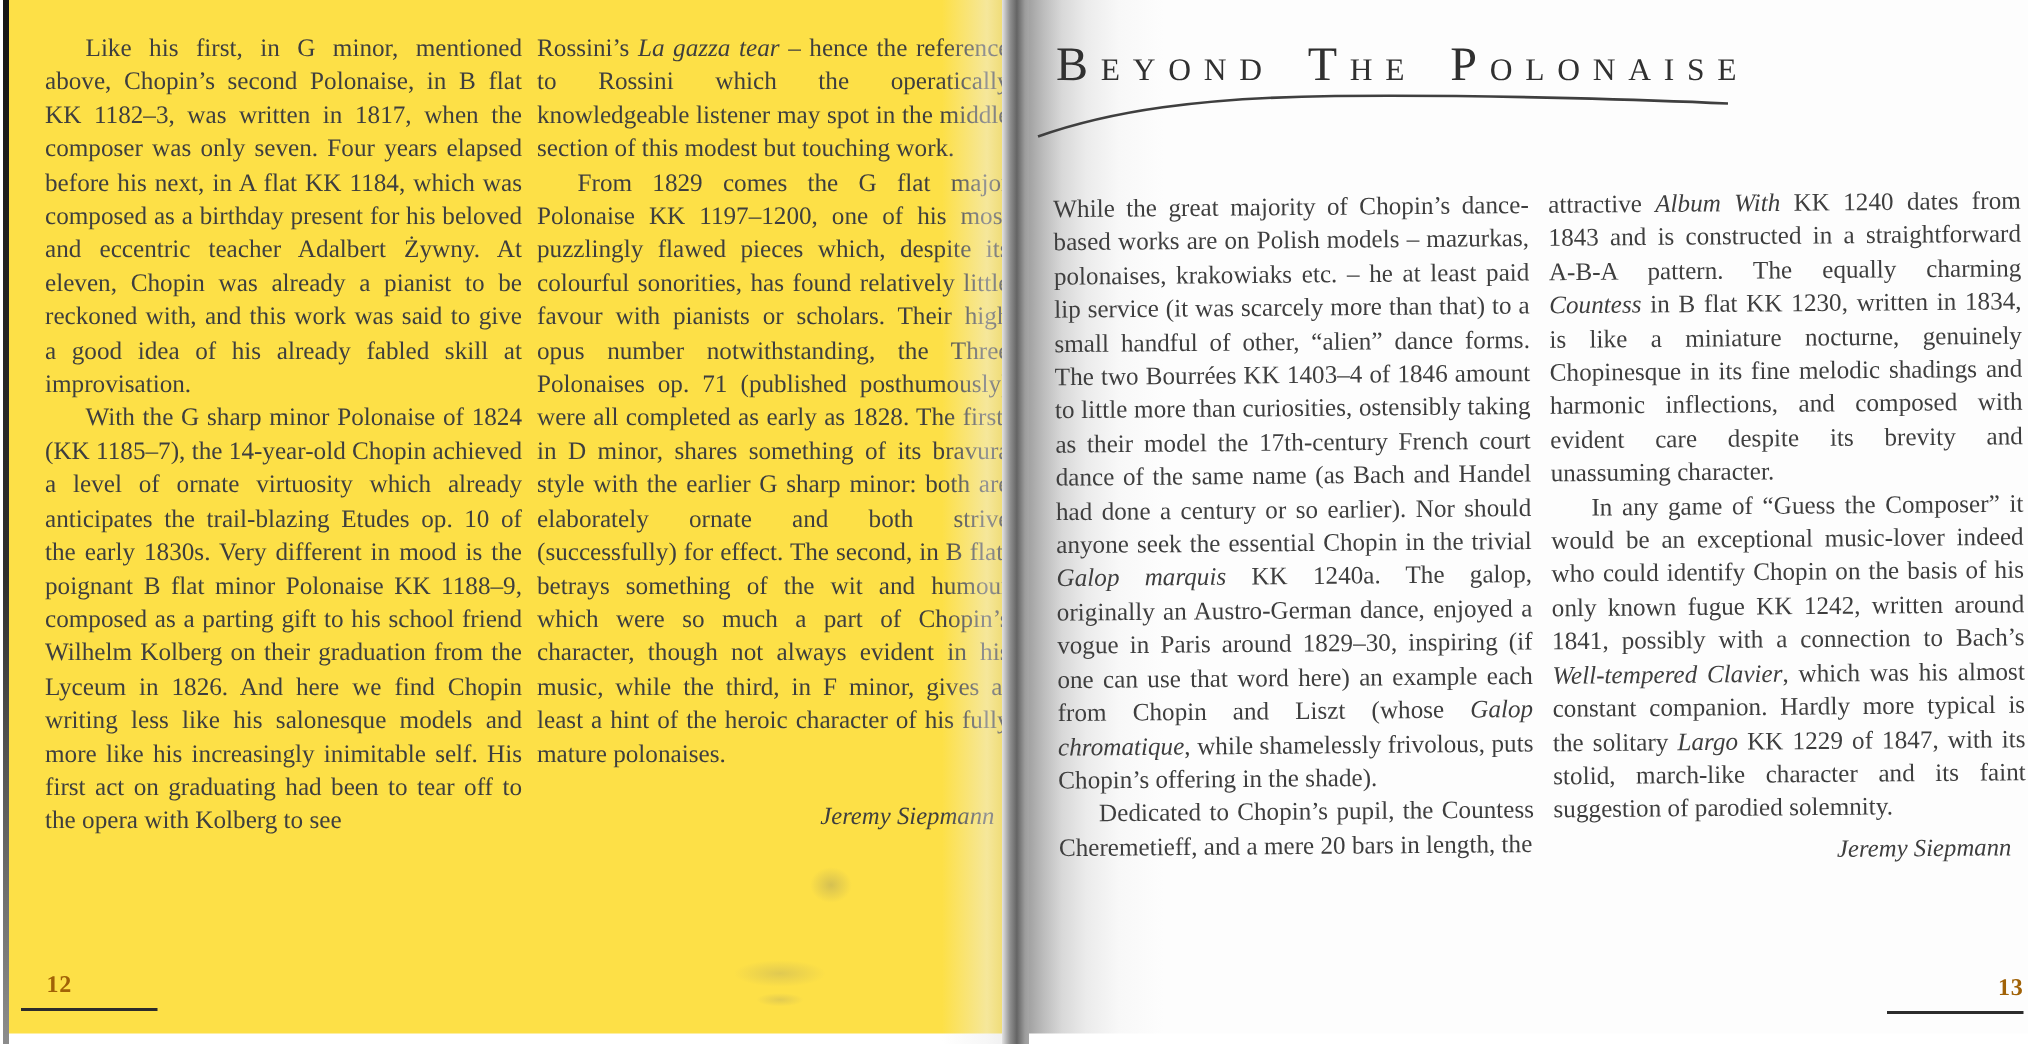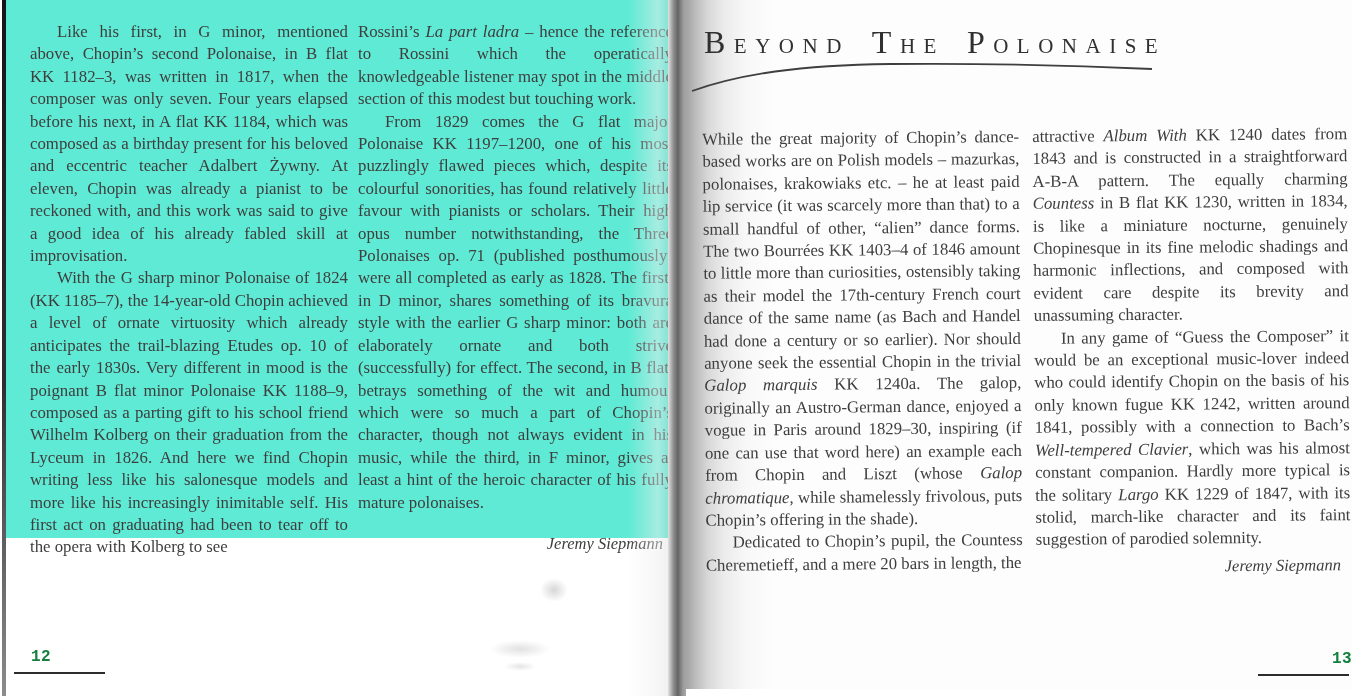--- a/index.html
+++ b/index.html
@@ -7,22 +7,22 @@
     width:1352px;height:696px;position:relative;overflow:hidden;
     background:#ffffff;
     font-family:"Liberation Serif", serif;
   }
   
   .spine-edge{
     position:absolute;left:2px;top:0;width:4px;height:696px;
     background:linear-gradient(to bottom,#161616,#2e2e2e 55%,#6e6e6e 85%,#8c8c8c);
   }
   .page-left{
-    position:absolute;left:6px;top:0;width:662px;height:538px;
-    background:#5eead4;
+    position:absolute;left:6px;top:0;width:662px;height:689px;
+    background:#fde047;
   }
   .gutter{
     position:absolute;left:668px;top:0;width:18px;height:696px;
     background:linear-gradient(to right,#e3e3e3,#8f8f8f 30%,#646464 55%,#9c9c9c 85%,#a6a6a6);
   }
   .page-right{
     position:absolute;left:686px;top:0;width:666px;height:689px;
     background:linear-gradient(to right,#a2a2a2 0,#bdbdbd 10px,#d8d8d8 22px,#ebebeb 38px,#f8f8f8 60px,#fdfdfd 90px);
   }
   .gutter-fade{
@@ -53,22 +53,22 @@
     position:absolute;left:18px;top:24px;margin:0;
     color:#303030;font-weight:normal;white-space:nowrap;
   }
   .tword{margin-right:14px;}
   .tbig{font-size:32px;letter-spacing:8.5px;}
   .tsmall{font-size:21px;letter-spacing:8.5px;}
   .title-rule{position:absolute;left:4px;top:58px;width:464px;height:36px;}
   
   .pageno{
     position:absolute;
-    font-family:Liberation Mono, monospace;font-weight:bold;font-size:16px;
-    color:#15803d;letter-spacing:0.5px;
+    font-family:Liberation Serif, serif;font-weight:bold;font-size:16px;
+    color:#a16207;letter-spacing:0.5px;
   }
   .pageno-l{left:31px;top:648px;}
   .pageno-r{left:1305px;top:650px;margin-left:27px;}
   .pageno-rule{position:absolute;height:2px;background:#2c2c2c;}
   .rule-l{left:14px;top:672px;width:91px;}
   .rule-r{left:1258px;top:674px;width:91px;}
   
   .smudge{position:absolute;pointer-events:none;}
   .s1{left:534px;top:578px;width:28px;height:24px;
       background:radial-gradient(ellipse,rgba(110,110,110,0.28),rgba(110,110,110,0) 70%);}
@@ -81,21 +81,21 @@
 <body>
 
 <div class="spine-edge"></div>
 
 <div class="page-left">
   <div class="col col-l1">
     <p class="indent">Like his first, in G minor, mentioned above, Chopin’s second Polonaise, in B flat KK 1182–3, was written in 1817, when the composer was only seven. Four years elapsed before his next, in A flat KK 1184, which was composed as a birthday present for his beloved and eccentric teacher Adalbert Żywny. At eleven, Chopin was already a pianist to be reckoned with, and this work was said to give a good idea of his already fabled skill at improvisation.</p>
     <p class="indent">With the G sharp minor Polonaise of 1824 (KK 1185–7), the 14-year-old Chopin achieved a level of ornate virtuosity which already anticipates the trail-blazing Etudes op. 10 of the early 1830s. Very different in mood is the poignant B flat minor Polonaise KK 1188–9, composed as a parting gift to his school friend Wilhelm Kolberg on their graduation from the Lyceum in 1826. And here we find Chopin writing less like his salonesque models and more like his increasingly inimitable self. His first act on graduating had been to tear off to the opera with Kolberg to see</p>
   </div>
   <div class="col col-l2">
-    <p>Rossini’s <i>La part ladra</i> – hence the reference to Rossini which the operatically knowledgeable listener may spot in the middle section of this modest but touching work.</p>
+    <p>Rossini’s <i>La gazza tear</i> – hence the reference to Rossini which the operatically knowledgeable listener may spot in the middle section of this modest but touching work.</p>
     <p class="indent">From 1829 comes the G flat major Polonaise KK 1197–1200, one of his most puzzlingly flawed pieces which, despite its colourful sonorities, has found relatively little favour with pianists or scholars. Their high opus number notwithstanding, the Three Polonaises op. 71 (published posthumously) were all completed as early as 1828. The first, in D minor, shares something of its bravura style with the earlier G sharp minor: both are elaborately ornate and both strive (successfully) for effect. The second, in B flat, betrays something of the wit and humour which were so much a part of Chopin’s character, though not always evident in his music, while the third, in F minor, gives at least a hint of the heroic character of his fully mature polonaises.</p>
     <div class="signature sig-left">Jeremy Siepmann</div>
   </div>
   <div class="smudge s1"></div>
   <div class="smudge s2"></div>
   <div class="smudge s3"></div>
 </div>
 
 <div class="gutter"></div>
 <div class="gutter-fade"></div>

